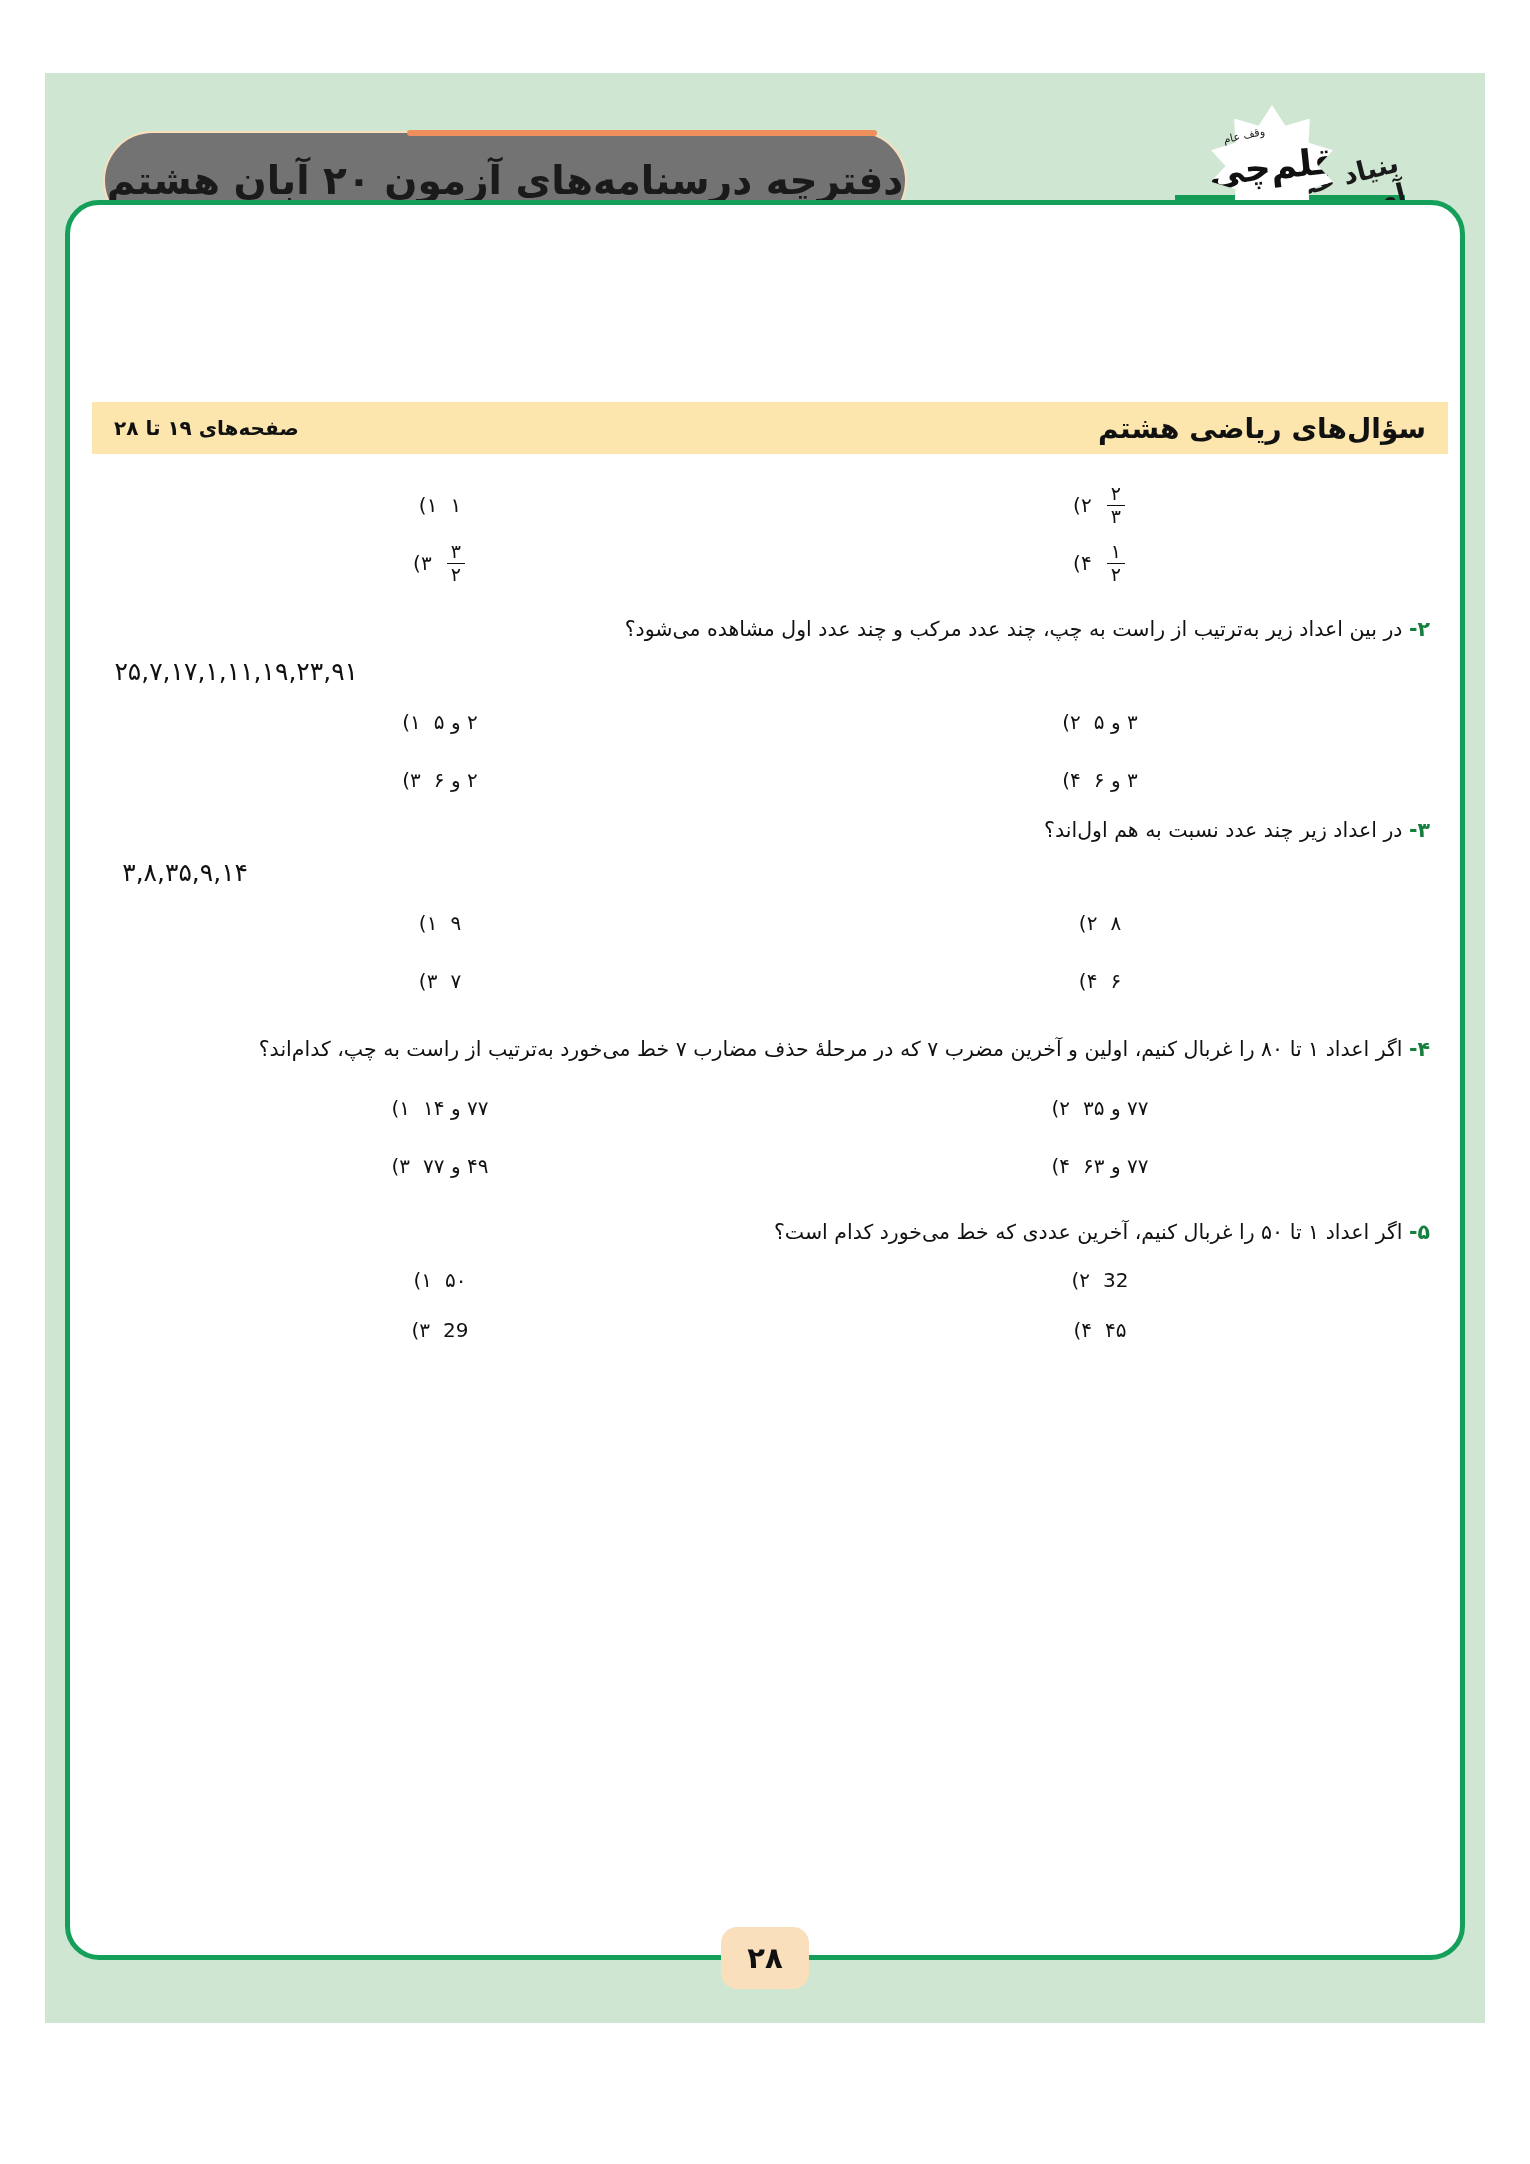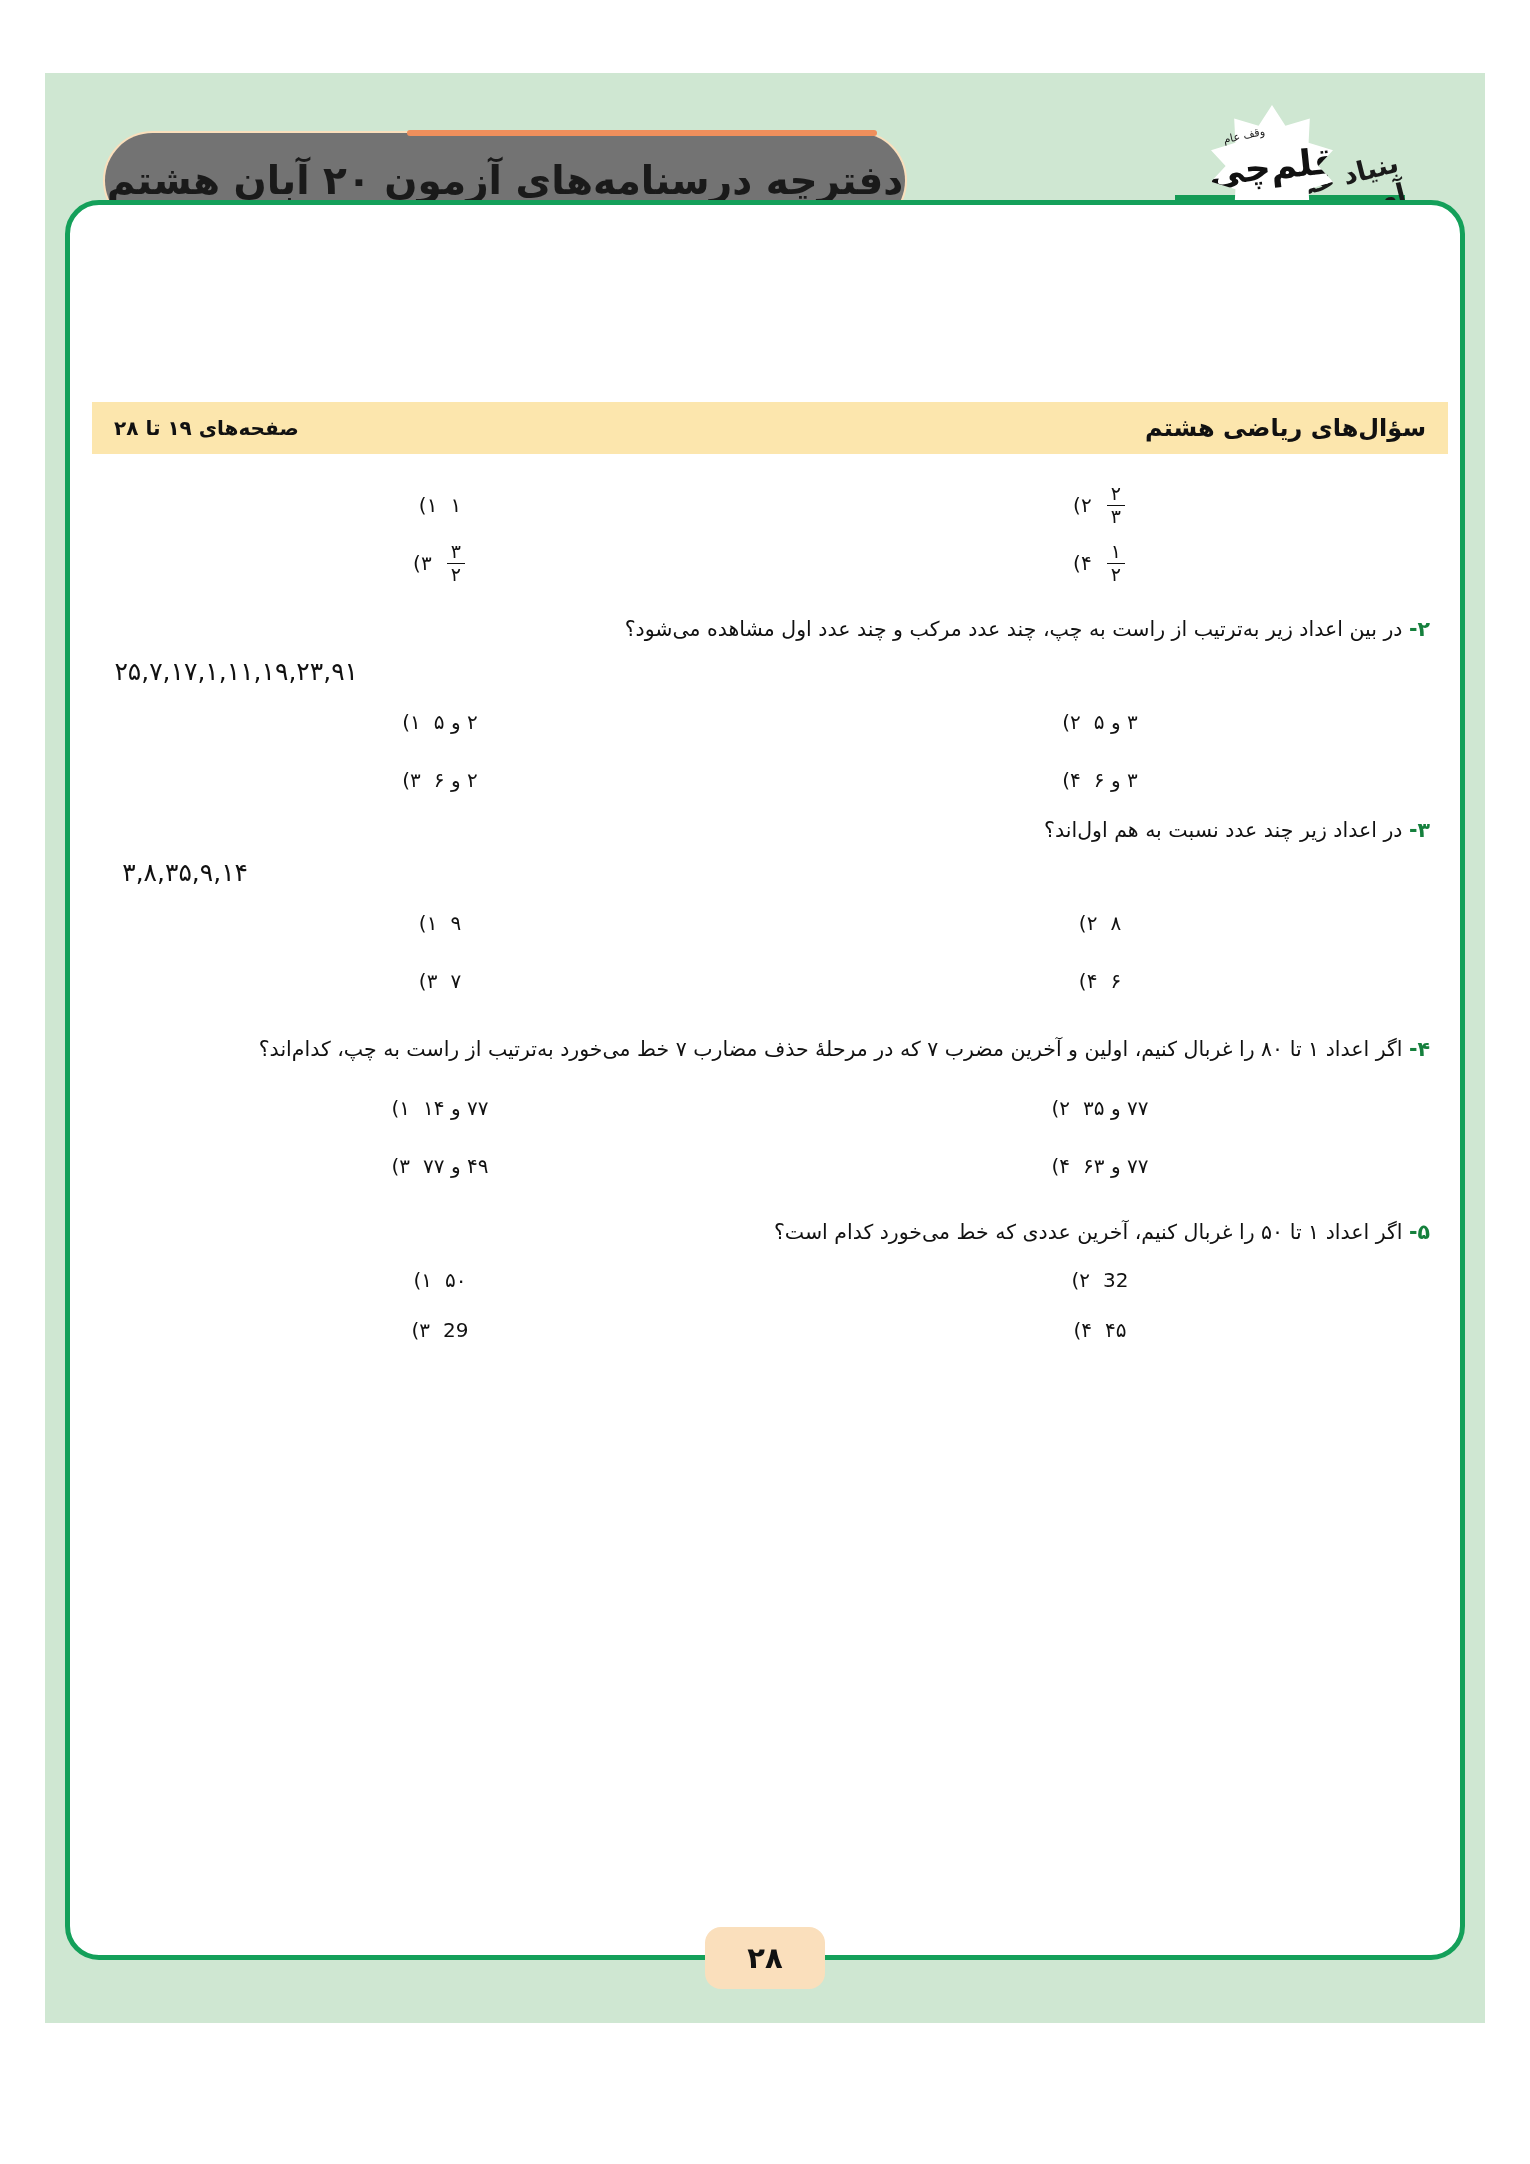--- a/index.html
+++ b/index.html
@@ -92,21 +92,21 @@
   .subject-bar{
     position:absolute;left:22px;top:197px;
     width:1356px;height:52px;
     background:#fce6ad;
     display:flex;align-items:center;
     direction:rtl;
     box-sizing:border-box;
     padding:0 22px;
   }
   .subject-bar .right-lbl{
-    font-size:24px;font-weight:bold;color:#111;
+    font-size:28px;font-weight:bold;color:#111;
   }
   .subject-bar .left-lbl{
     margin-right:auto;
     font-size:20px;font-weight:bold;color:#111;
   }
   .green-tab{
     position:absolute;left:22px;top:197px;width:9px;height:52px;background:#14a05a;
   }
   
   .questions{
@@ -153,21 +153,21 @@
     font-size:19px;line-height:1.05;vertical-align:middle;
     margin:0 2px;
   }
   .frac .num{padding:0 4px 1px 4px;}
   .frac .den{padding:1px 4px 0 4px;border-top:1.6px solid #111;}
   
   .page-badge{
     position:absolute;
     left:50%;transform:translateX(-50%);
     bottom:-34px;
-    width:120px;height:62px;
+    width:88px;height:62px;
     background:#fadfbc;
     border-radius:16px;
     display:flex;align-items:center;justify-content:center;
     font-size:29px;font-weight:bold;color:#111;
   }
 </style>
 </head>
 <body>
 
 <div class="page">

